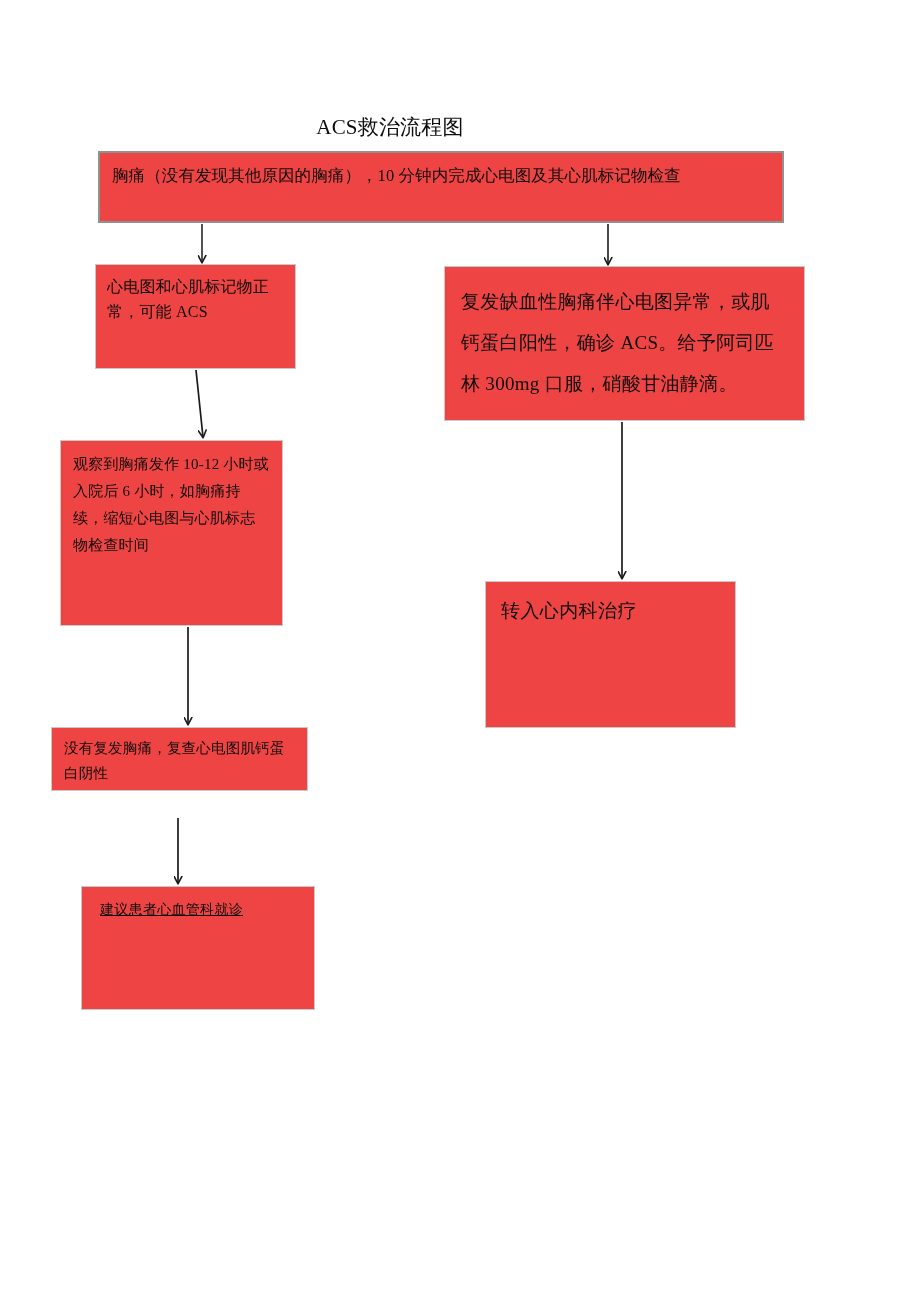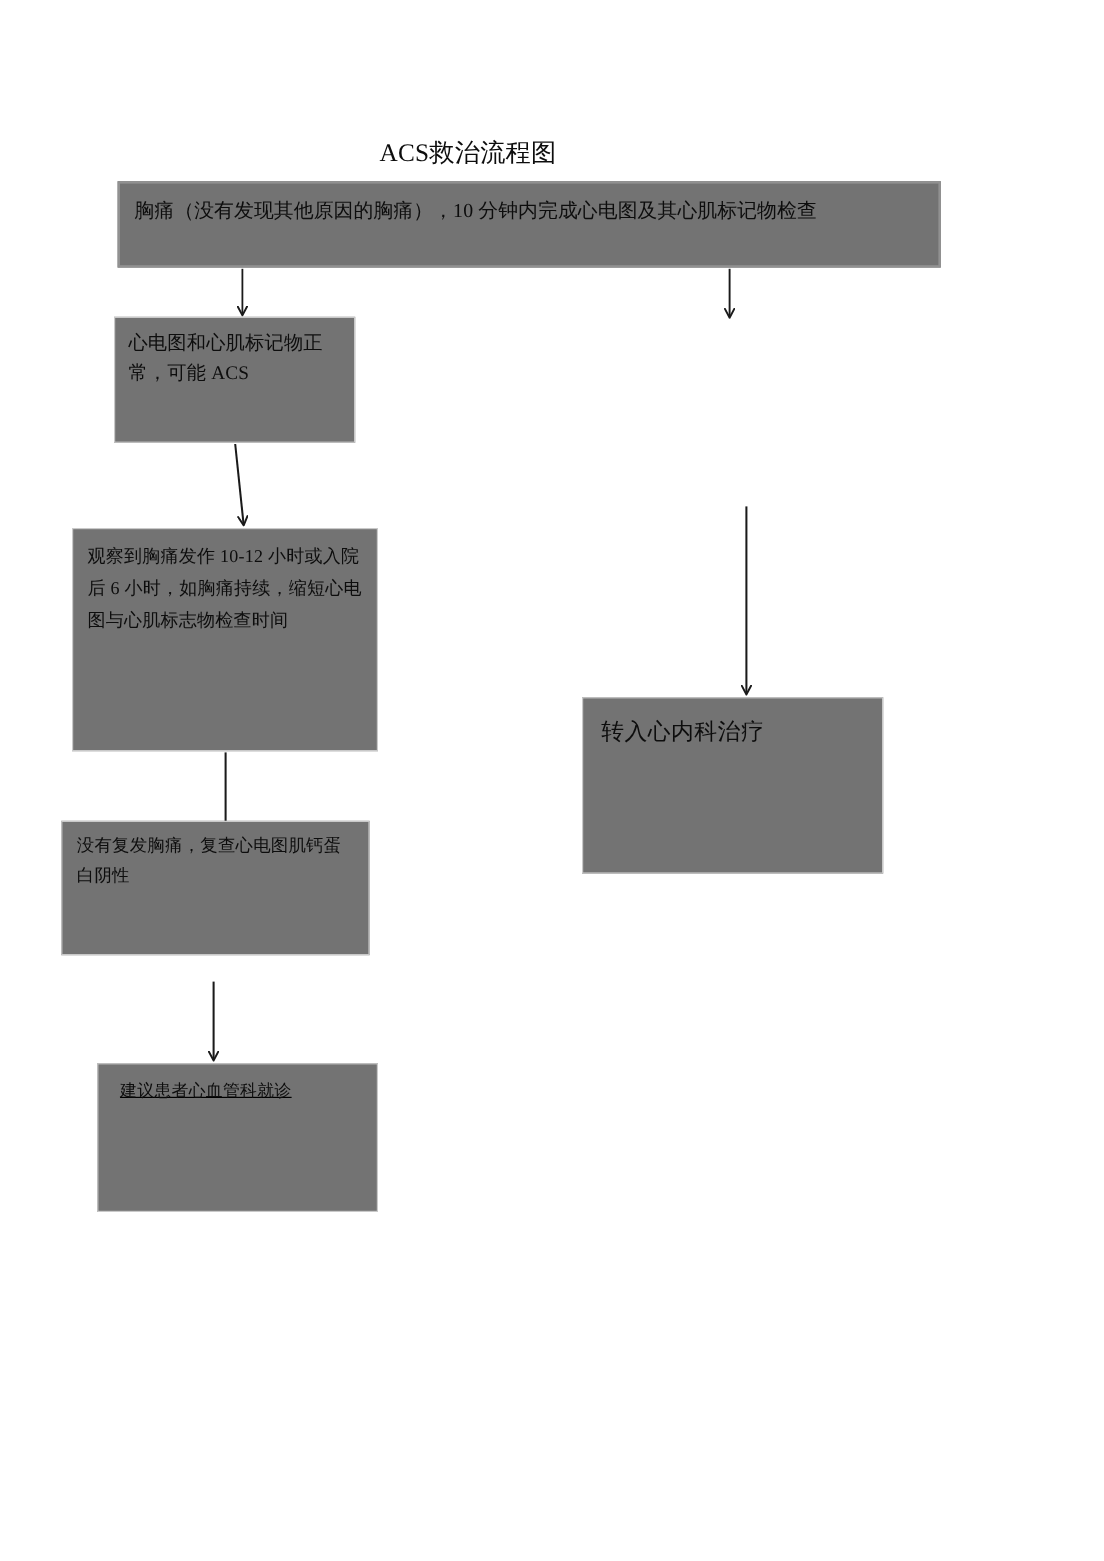--- a/index.html
+++ b/index.html
@@ -36,21 +36,21 @@
     font-family: "Liberation Serif", "DejaVu Serif", serif;
     font-size: 21px;
     line-height: 26px;
     letter-spacing: 0.2px;
     color: #0d0d0d;
     white-space: pre;
   }
   .node {
     position: absolute;
     box-sizing: border-box;
-    background: #737373;
+    background: #ef4444;
     border: 1px solid #c9c9c9;
   }
   .node .node-text {
     display: block;
     color: #0d0d0d;
     white-space: pre-wrap;
     word-break: break-word;
   }
   
   #node-initial {
@@ -75,30 +75,30 @@
   #node-confirmed-acs {
     left: 444px; top: 266px; width: 361px; height: 155px;
   }
   #node-confirmed-acs .node-text {
     padding: 14px 16px 0 16px;
     font-size: 19px;
     line-height: 41px;
     letter-spacing: 0.3px;
   }
   #node-observation {
-    left: 60px; top: 440px; width: 255px; height: 186px;
+    left: 60px; top: 440px; width: 223px; height: 186px;
   }
   #node-observation .node-text {
     padding: 10px 12px 0 12px;
     font-size: 15px;
     line-height: 27px;
     letter-spacing: 0.2px;
   }
   #node-no-recurrence {
-    left: 51px; top: 684px; width: 257px; height: 112px;
+    left: 51px; top: 727px; width: 257px; height: 64px;
   }
   #node-no-recurrence .node-text {
     padding: 8px 12px 0 12px;
     font-size: 14.5px;
     line-height: 25px;
     letter-spacing: 0.2px;
   }
   #node-refer-cardiology {
     left: 81px; top: 886px; width: 234px; height: 124px; text-decoration: underline;
   }
@@ -146,20 +146,23 @@
   </svg>
 
   <div class="node" id="node-initial">
     <span class="node-text">胸痛（没有发现其他原因的胸痛），10 分钟内完成心电图及其心肌标记物检查</span>
   </div>
 
   <div class="node" id="node-normal-ecg">
     <span class="node-text">心电图和心肌标记物正常，可能 ACS</span>
   </div>
 
+  <div class="node" id="node-confirmed-acs">
+    <span class="node-text">复发缺血性胸痛伴心电图异常，或肌钙蛋白阳性，确诊 ACS。给予阿司匹林 300mg 口服，硝酸甘油静滴。</span>
+  </div>
 
   <div class="node" id="node-observation">
     <span class="node-text">观察到胸痛发作 10-12 小时或入院后 6 小时，如胸痛持续，缩短心电图与心肌标志物检查时间</span>
   </div>
 
   <div class="node" id="node-no-recurrence">
     <span class="node-text">没有复发胸痛，复查心电图肌钙蛋白阴性</span>
   </div>
 
   <div class="node" id="node-refer-cardiology">

